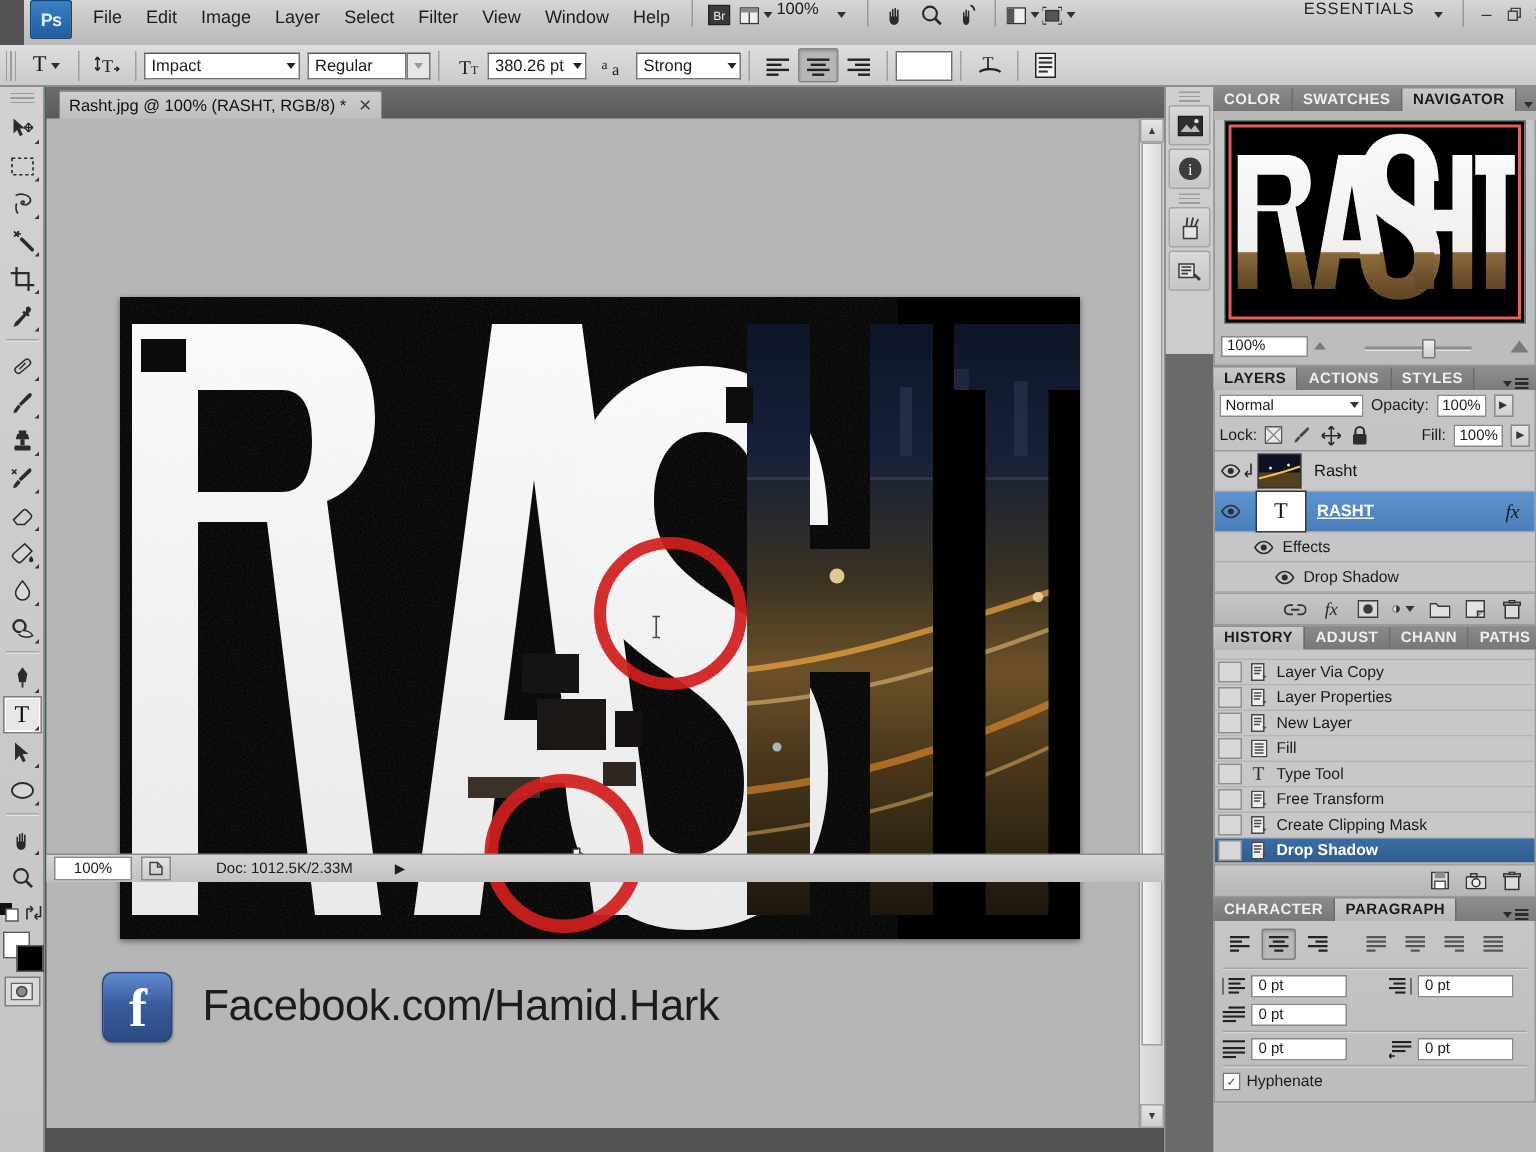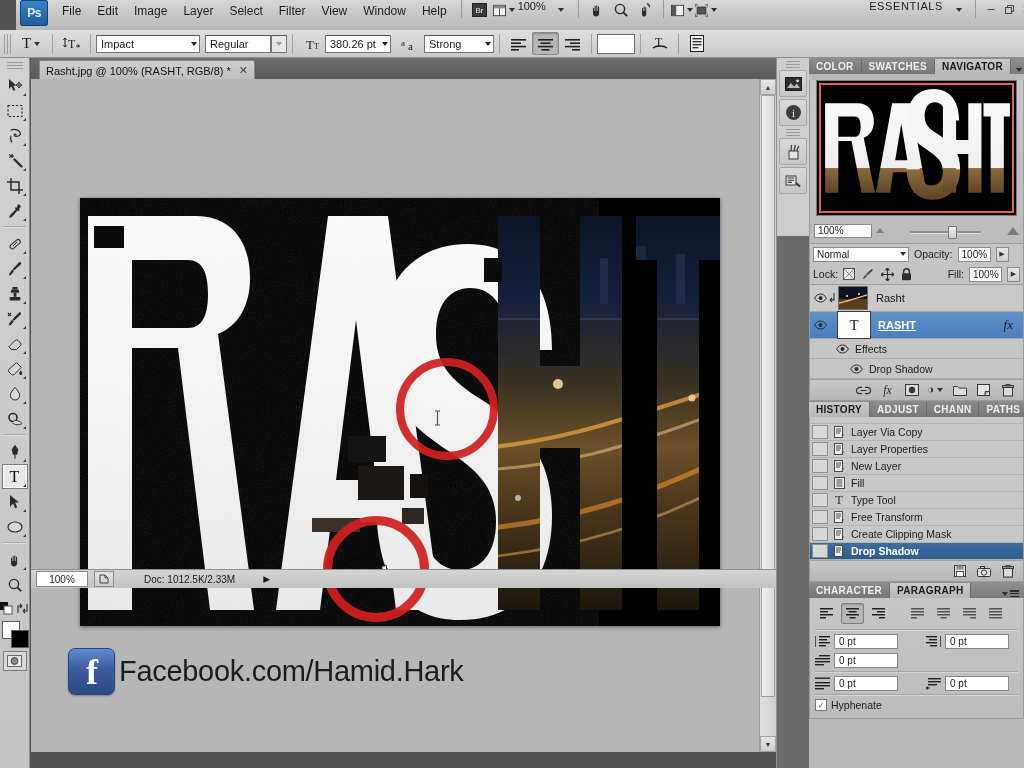--- a/index.html
+++ b/index.html
@@ -119,21 +119,21 @@
   .ui-cursor-hand{position:absolute;left:296px;top:366px;}
   .annot{position:absolute;border:7px solid #d01f1f;border-radius:50%;opacity:.93;}
   .annot.a1{left:316px;top:160px;width:86px;height:86px;border-width:8px;}
   .annot.a2{left:243px;top:318px;width:88px;height:88px;border-width:9px;}
   .fbrow{position:absolute;left:37px;top:569px;display:flex;align-items:center;}
   .fbicon{width:45px;height:45px;border-radius:7px;
     background:linear-gradient(to bottom,#5f8bd0 0%,#3b5c9c 45%,#2c4a85 100%);
     border:1px solid #2a4478;position:relative;box-shadow:0 1px 2px rgba(0,0,0,.3);}
   .fbicon span{position:absolute;left:17px;top:5px;font-family:"Liberation Serif",serif;
     font-weight:bold;font-size:36px;color:#fff;line-height:36px;}
-  .fbtext{font-family:"Liberation Sans",sans-serif;font-size:29px;color:#1c1c1c;margin-left:4px;letter-spacing:-.3px;}
+  .fbtext{font-family:"Liberation Sans",sans-serif;font-size:29px;color:#1c1c1c;margin-left:20px;letter-spacing:-.3px;}
 
   .vscroll{position:absolute;right:0;top:21px;width:16px;height:673px;
     background:linear-gradient(to right,#e0e0e0,#cfcfcf);border-left:1px solid #9a9a9a;}
   .sb-arrow{width:16px;height:16px;display:flex;align-items:center;justify-content:center;
     background:linear-gradient(to bottom,#e6e6e6,#cdcdcd);border:1px solid #a2a2a2;box-sizing:border-box;font-size:7px;color:#3a3a3a;}
   .sb-thumb{background:linear-gradient(to right,#f2f2f2,#d9d9d9);border:1px solid #9e9e9e;}
   .statusbar{
     position:absolute;left:0;bottom:0;width:745px;height:18px;
     background:linear-gradient(to bottom,#d4d4d4,#c2c2c2);border-top:1px solid #8d8d8d;
     display:flex;align-items:center;font-size:10px;
@@ -751,20 +751,29 @@
         <div class="nav-zoomfield">100%</div>
         <div class="tri-s"></div>
         <div class="nav-slider">
           <div class="nav-track"></div>
             <div class="nav-knob"></div>
         </div>
         <div class="tri-l"></div>
       </div>
     </div>
 
+    <div class="ptabbar">
+      <div class="ptab sel">LAYERS</div>
+      <div class="ptab">ACTIONS</div>
+      <div class="ptab">STYLES</div>
+      <div class="pmenu">
+          <span class="mcaret"></span>
+          <span class="lines"></span>
+        </div>
+    </div>
     <div class="pbody">
 
       <div class="layrow">
         <div class="fld" style="width:96px">
           <span>Normal</span>
           <span class="ar"></span>
         </div>
         <div class="lbl">Opacity:</div>
         <div class="fld" style="width:33px">100%</div>
         <div class="stepper">▶</div>

